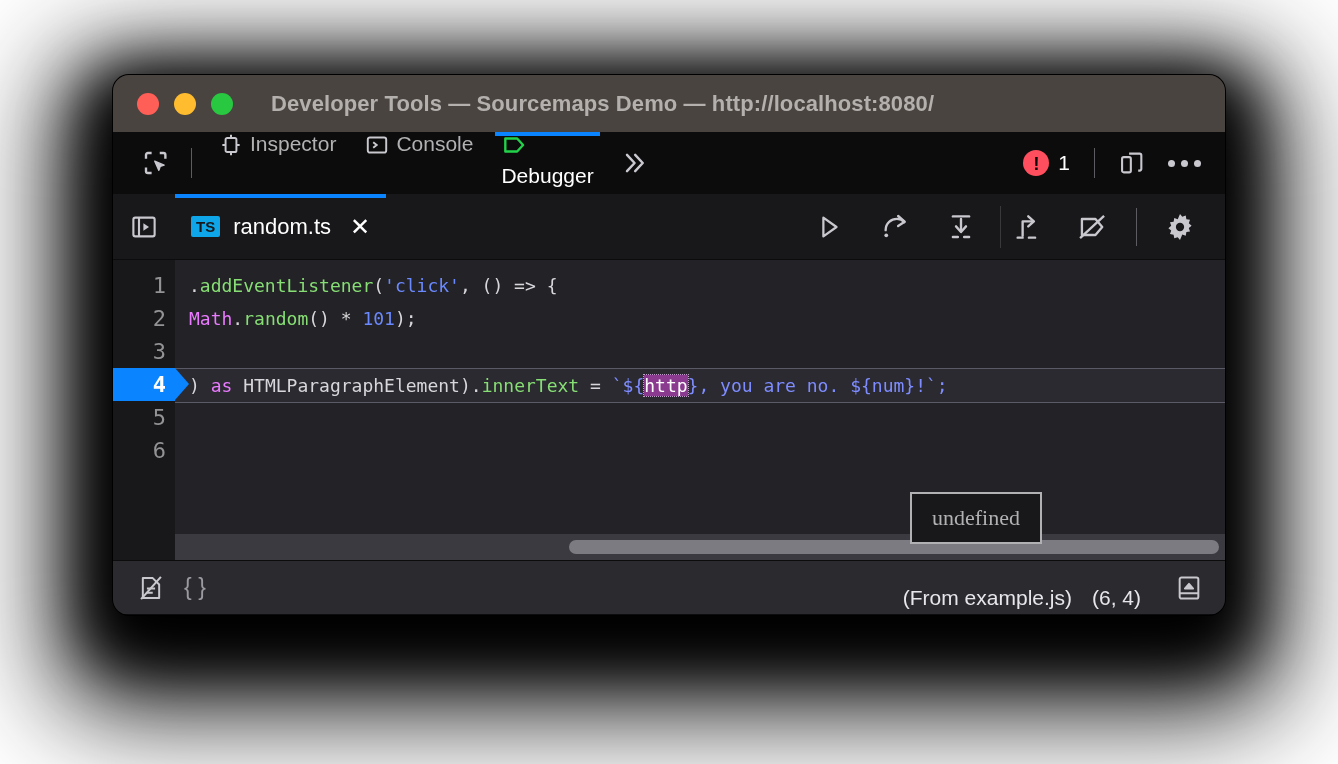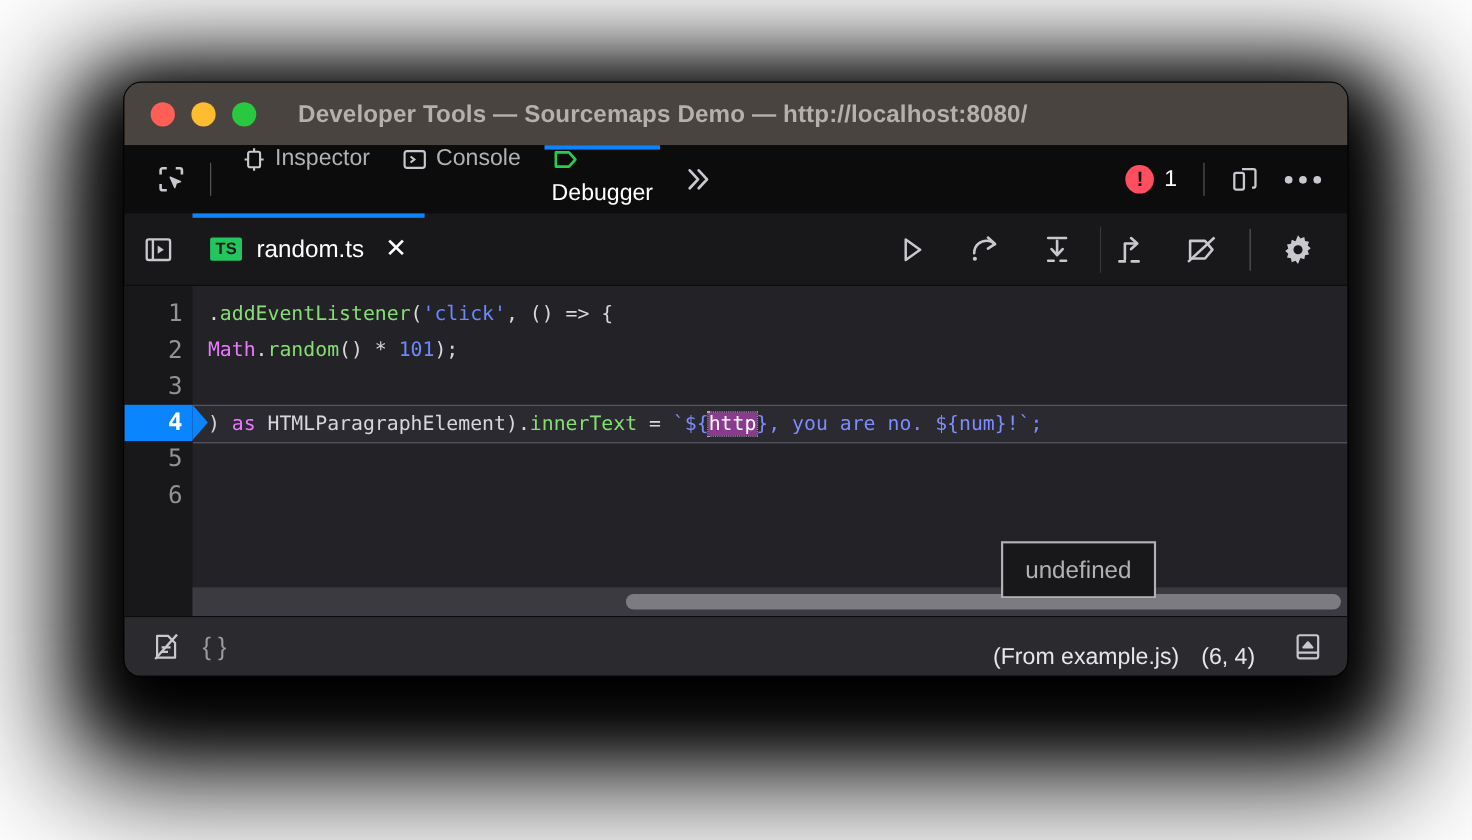--- a/index.html
+++ b/index.html
@@ -174,21 +174,21 @@
     cursor: pointer;
   }
   #file-tab::before {
     content: "";
     position: absolute;
     left: 0; right: 0; top: 0;
     height: 4px;
     background: #0a84ff;
   }
   .ts-badge {
-    background: #22c55e;
+    background: #0ea5e9;
     color: #18181a;
     font-size: 15px;
     font-weight: bold;
     padding: 2px 5px;
     border-radius: 2px;
     line-height: 1.15;
     font-family: "Liberation Sans", sans-serif;
   }
   #file-tab-name {
     color: #ffffff;
@@ -306,21 +306,21 @@
   
   #tooltip {
     position: absolute;
     left: 797px;
     top: 232px;
     background: #18181a;
     border: 2px solid #b1b1b3;
     padding: 11px 20px;
     color: #b1b1b3;
     font-size: 22px;
-    font-family: Liberation Sans, sans-serif;
+    font-family: Liberation Serif, serif;
     z-index: 40;
     white-space: nowrap;
   }
 
   
   #hscroll-track {
     position: absolute;
     left: 62px; right: 0; bottom: 0;
     height: 26px;
     background: #3a3a40;

